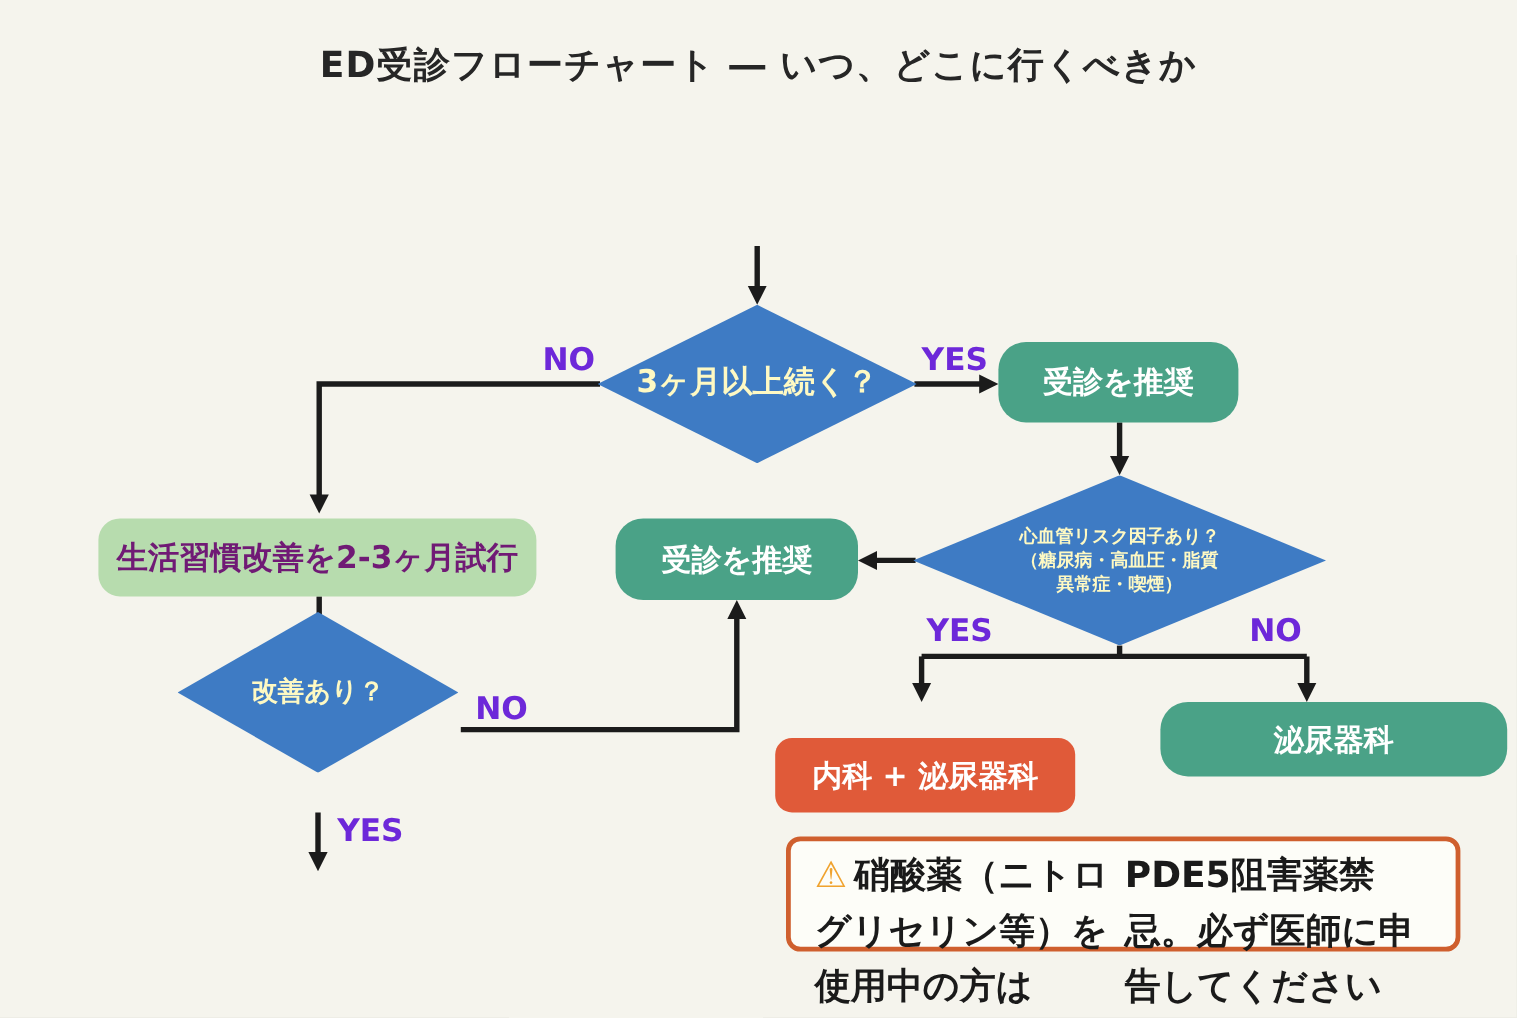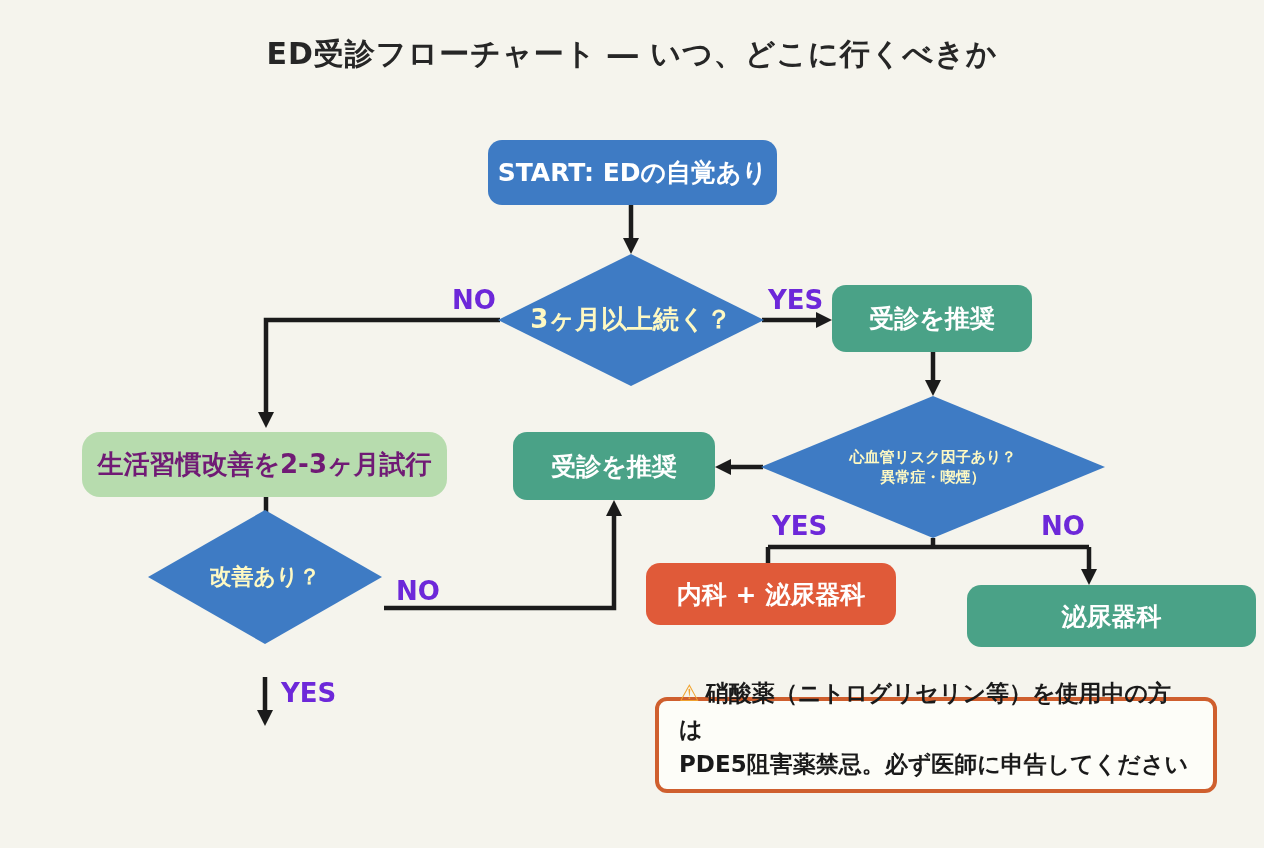--- a/index.html
+++ b/index.html
@@ -14,37 +14,37 @@
     text-align:center;font-size:30px;font-weight:800;color:#262626;
     letter-spacing:1px;margin:0;
   }
   .arrows{position:absolute;top:0;left:0;z-index:1;}
   .node{
     position:absolute;z-index:2;display:flex;align-items:center;justify-content:center;
     text-align:center;font-weight:bold;box-sizing:border-box;
   }
   .rect{border-radius:14px;}
   .blue{background:#3e7bc4;color:#ffffff;}
-  .green{background:#4aa287;color:#ffffff;}
+  .green{background:#4aa287;color:#ffffff;border-radius:23px;}
   .lightgreen{background:#b7dcae;color:#701a75;border-radius:18px;}
   .teal{background:#a0d3ca;color:#222222;border-radius:16px;}
   .orange{background:#e05a39;color:#ffffff;}
   .diamond{
     background:#3e7bc4;color:#fef9c3;
     clip-path:polygon(50% 0,100% 50%,50% 100%,0 50%);
     flex-direction:column;line-height:1.35;
   }
   .edge-label{
     position:absolute;z-index:2;font-size:26px;font-weight:800;color:#6d28d9;
   }
   .warning{
     position:absolute;z-index:2;left:655px;top:697px;width:562px;height:96px;
     background:#fdfdf8;border:4px solid #cf5f2e;border-radius:12px;
-    box-sizing:border-box;display:flex;flex-direction:column;justify-content:flex-end;
-    padding:6px 20px;font-size:23px;font-weight:bold;color:#1a1a1a;line-height:1.55;
+    box-sizing:border-box;display:flex;justify-content:flex-end;
+    padding:6px 20px;font-size:30px;font-weight:bold;color:#1a1a1a;line-height:1.55;
   }
   .warning .warn-icon{color:#f0a32f;margin-right:6px;}
   .watermark{
     position:absolute;right:16px;bottom:10px;z-index:2;
     font-size:22px;font-weight:bold;color:#a3a19a;
   }
 </style>
 </head>
 <body>
 
@@ -67,37 +67,35 @@
       <polyline points="933,538 933,547"></polyline>
       <polyline points="768,547 1089,547"></polyline>
       <polyline points="768,547 768,571" marker-end="url(#ah)"></polyline>
       <polyline points="1089,547 1089,571" marker-end="url(#ah)"></polyline>
       <polyline points="266,497 266,527" marker-end="url(#ah)"></polyline>
       <polyline points="384,608 614,608 614,514" marker-end="url(#ah)"></polyline>
       <polyline points="265,677 265,712" marker-end="url(#ah)"></polyline>
     </g>
   </svg>
 
-  <div class="node rect blue" style="left:488px;top:140px;width:289px;height:65px;font-size:25px;">
-    <span>START: EDの自覚あり</span>
-  </div>
 
   <div class="node diamond" style="left:498px;top:254px;width:266px;height:132px;font-size:26px;">
     <span>3ヶ月以上続く？</span>
   </div>
 
   <div class="edge-label" style="left:452px;top:285px;">NO</div>
   <div class="edge-label" style="left:768px;top:285px;">YES</div>
 
   <div class="node rect green" style="left:832px;top:285px;width:200px;height:67px;font-size:25px;">
     <span>受診を推奨</span>
   </div>
 
   <div class="node diamond" style="left:761px;top:396px;width:344px;height:142px;font-size:15px;">
     <span>心血管リスク因子あり？</span>
+    <span>（糖尿病・高血圧・脂質</span>
     <span>異常症・喫煙）</span>
   </div>
 
   <div class="edge-label" style="left:772px;top:511px;">YES</div>
   <div class="edge-label" style="left:1041px;top:511px;">NO</div>
 
   <div class="node lightgreen" style="left:82px;top:432px;width:365px;height:65px;font-size:26px;">
     <span>生活習慣改善を2-3ヶ月試行</span>
   </div>
 
@@ -106,21 +104,21 @@
   </div>
 
   <div class="node diamond" style="left:148px;top:510px;width:234px;height:134px;font-size:22px;">
     <span>改善あり？</span>
   </div>
 
   <div class="edge-label" style="left:396px;top:576px;">NO</div>
   <div class="edge-label" style="left:281px;top:678px;">YES</div>
 
 
-  <div class="node rect orange" style="left:646px;top:563px;width:250px;height:62px;font-size:25px;">
+  <div class="node rect orange" style="left:646px;top:615px;width:250px;height:62px;font-size:25px;">
     <span>内科 + 泌尿器科</span>
   </div>
 
   <div class="node rect green" style="left:967px;top:585px;width:289px;height:62px;font-size:25px;">
     <span>泌尿器科</span>
   </div>
 
   <div class="warning">
     <div>
       <span class="warn-icon">⚠</span><span>硝酸薬（ニトログリセリン等）を使用中の方は</span>

